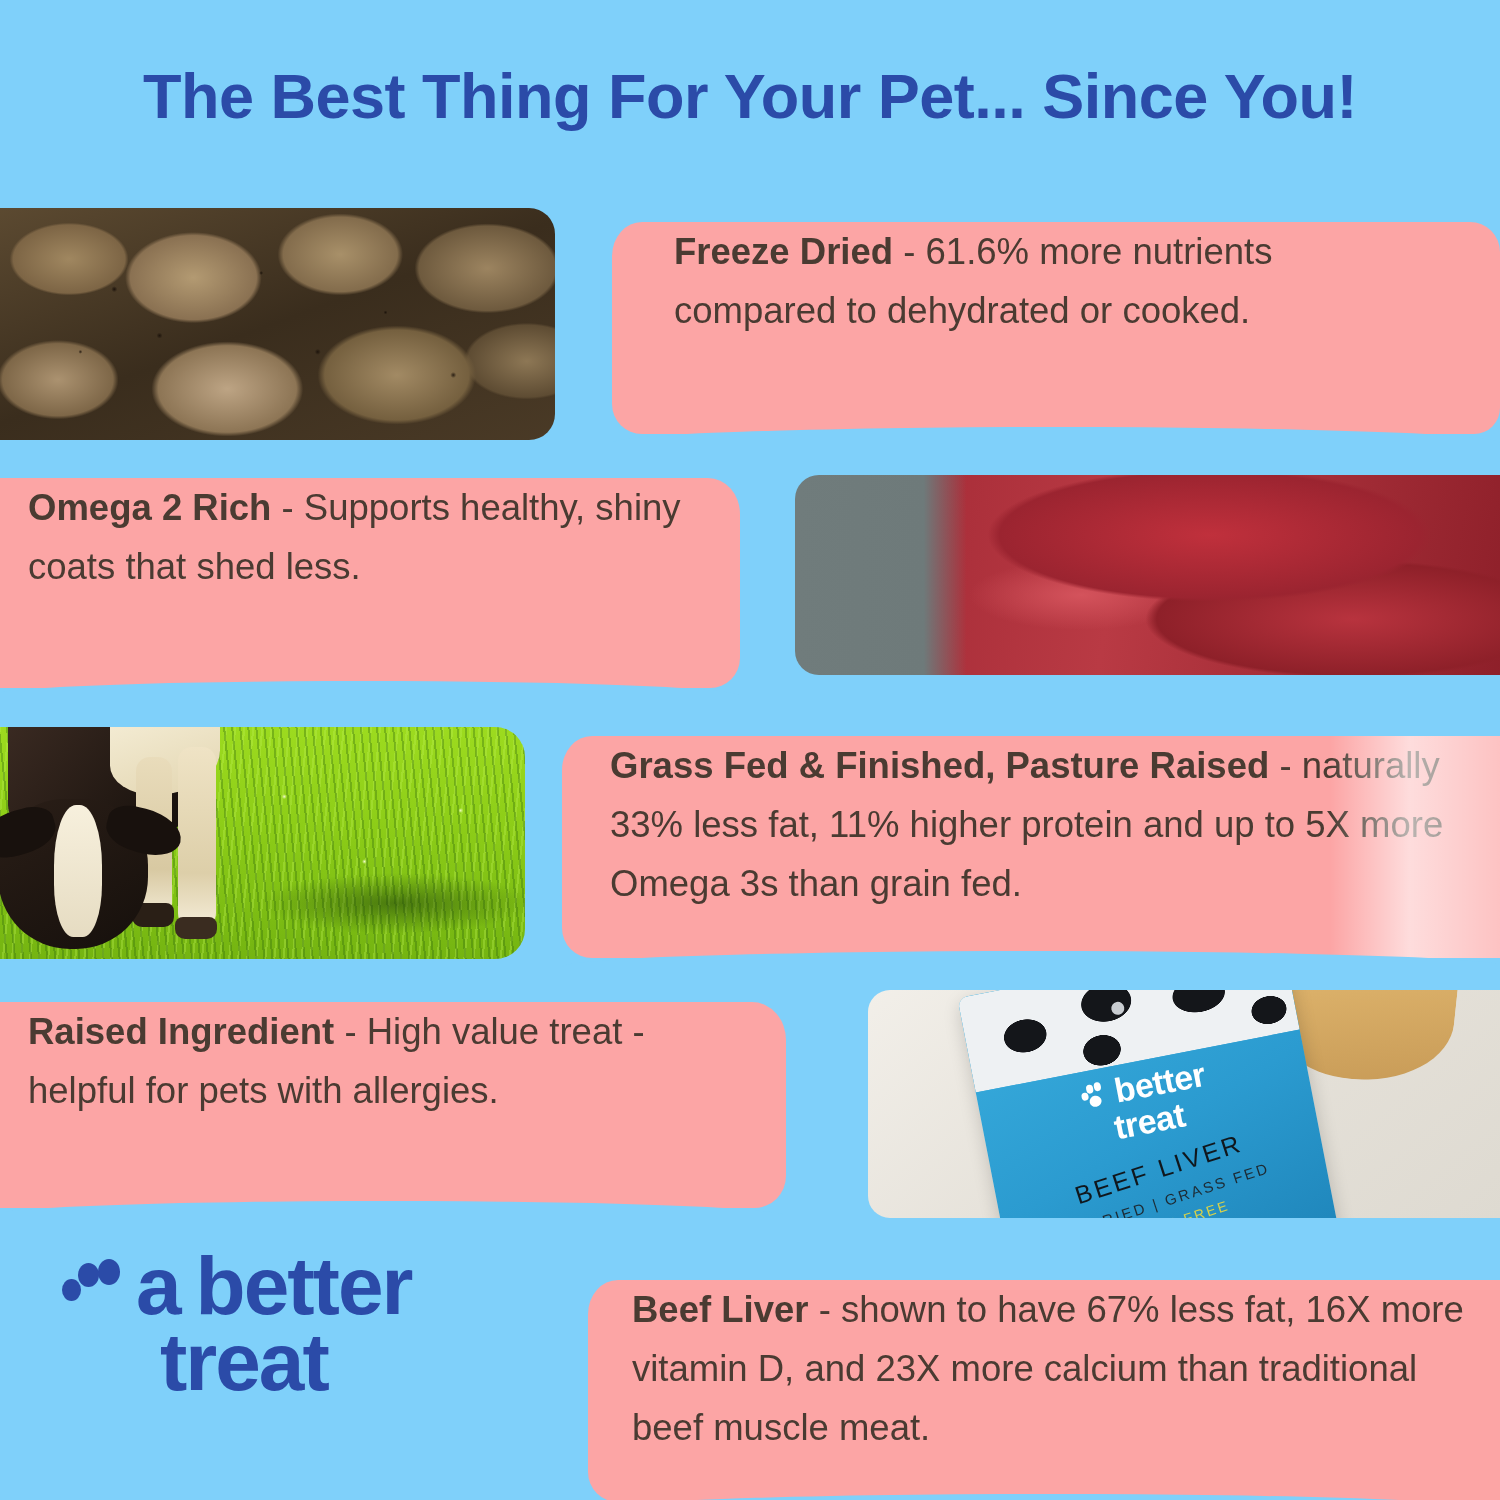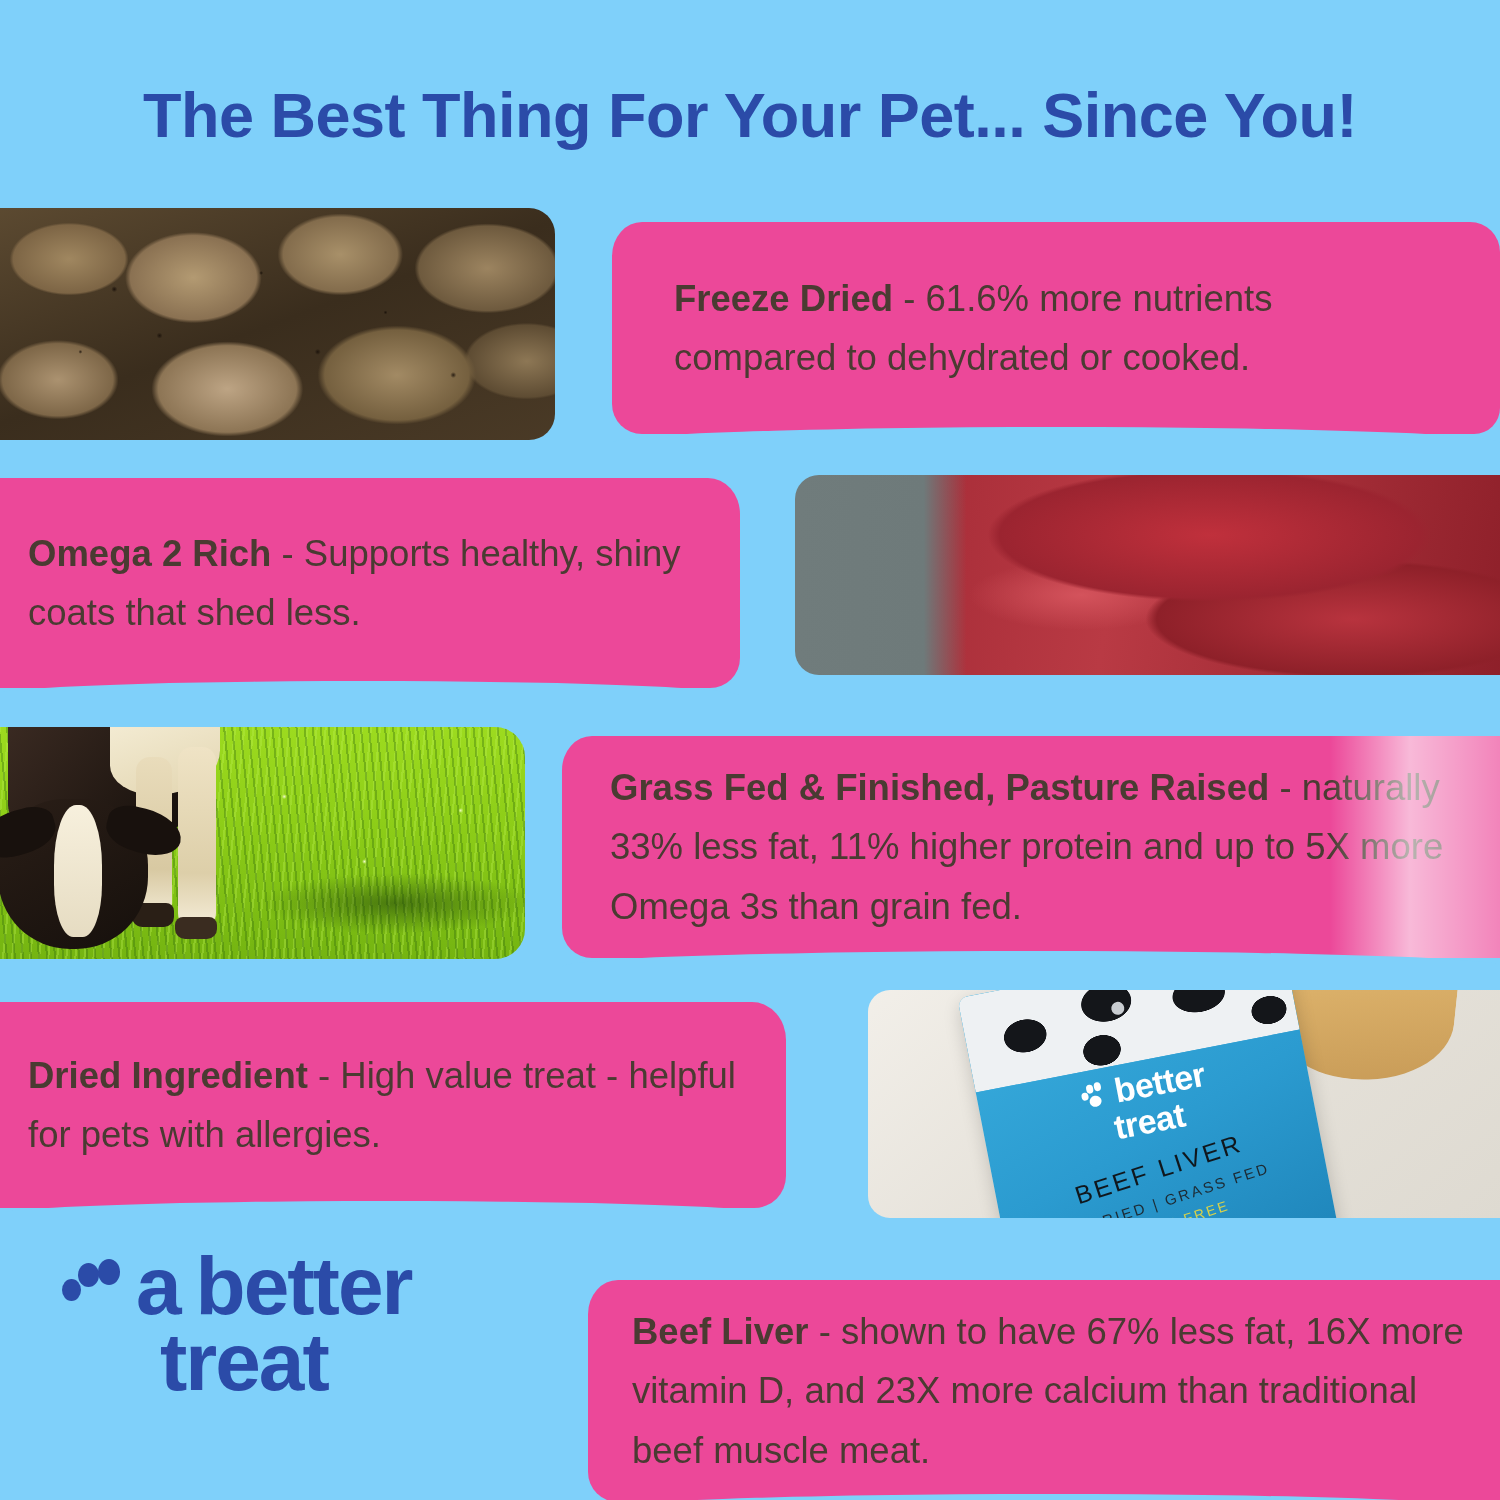--- a/index.html
+++ b/index.html
@@ -7,21 +7,21 @@
   body {
     background:#7FD0FA;
     font-family:"Liberation Sans", sans-serif;
     position:relative;
     overflow:hidden;
   }
 
   
   .title-bar{
     position:absolute; left:0; top:60px; width:1500px; height:110px;
-    display:flex; align-items:center; justify-content:center;
+    display:flex; align-items:flex-start; justify-content:center;
   }
   .title{
     font-size:63px; font-weight:bold; color:#2B4BA8;
     letter-spacing:-0.5px; white-space:nowrap;
     font-family:"Liberation Sans", sans-serif;
   }
 
   
   .photo{ position:absolute; overflow:hidden; }
 
@@ -164,23 +164,23 @@
       linear-gradient(186deg,#d9a860 0 5px, rgba(0,0,0,0) 5px 12px),
       linear-gradient(174deg,#c49a55 0 5px, rgba(0,0,0,0) 5px 13px),
       linear-gradient(168deg,#e2b870 0%, #c79a56 100%);
     border-radius:0 0 55% 45%;
     transform:rotate(6deg);
   }
 
   
   .card{
     position:absolute;
-    background:#ec4899;
+    background:#fca5a5;
     color:#4A3B32;
-    display:flex; align-items:center;
+    display:flex; 
   }
   .card .txt{ font-size:36.5px; line-height:1.62; }
   .card .txt b{ font-weight:bold; }
 
   .c1{ left:612px; top:222px; width:888px; height:212px;
        border-radius:30px 30px 26px 30px / 34px 30px 26px 30px;
        padding:0 58px 0 62px; }
   .c1::after{ content:""; position:absolute; left:0; right:0; bottom:-9px; height:16px;
        background:#7FD0FA; border-radius:50% 50% 0 0 / 100% 100% 0 0; }
 
@@ -261,21 +261,21 @@
 </div>
 
 <div class="card c3">
   <div class="txt">
     <b>Grass Fed &amp; Finished, Pasture Raised</b><span> - </span><span>naturally 33% less fat, 11% higher protein and up to 5X more Omega 3s than grain fed.</span>
   </div>
 </div>
 
 <div class="card c4">
   <div class="txt">
-    <b>Dried Ingredient</b><span> - </span><span>High value treat - helpful for pets with allergies.</span>
+    <b>Raised Ingredient</b><span> - </span><span>High value treat - helpful for pets with allergies.</span>
   </div>
 </div>
 
 <div class="photo ph-pack">
   <div class="pack-fur"></div>
   <div class="pack-bag">
     <div class="pack-cow-print"></div>
     <div class="pack-dot"></div>
     <div class="pack-label">
       <div class="pk-logo-row">

